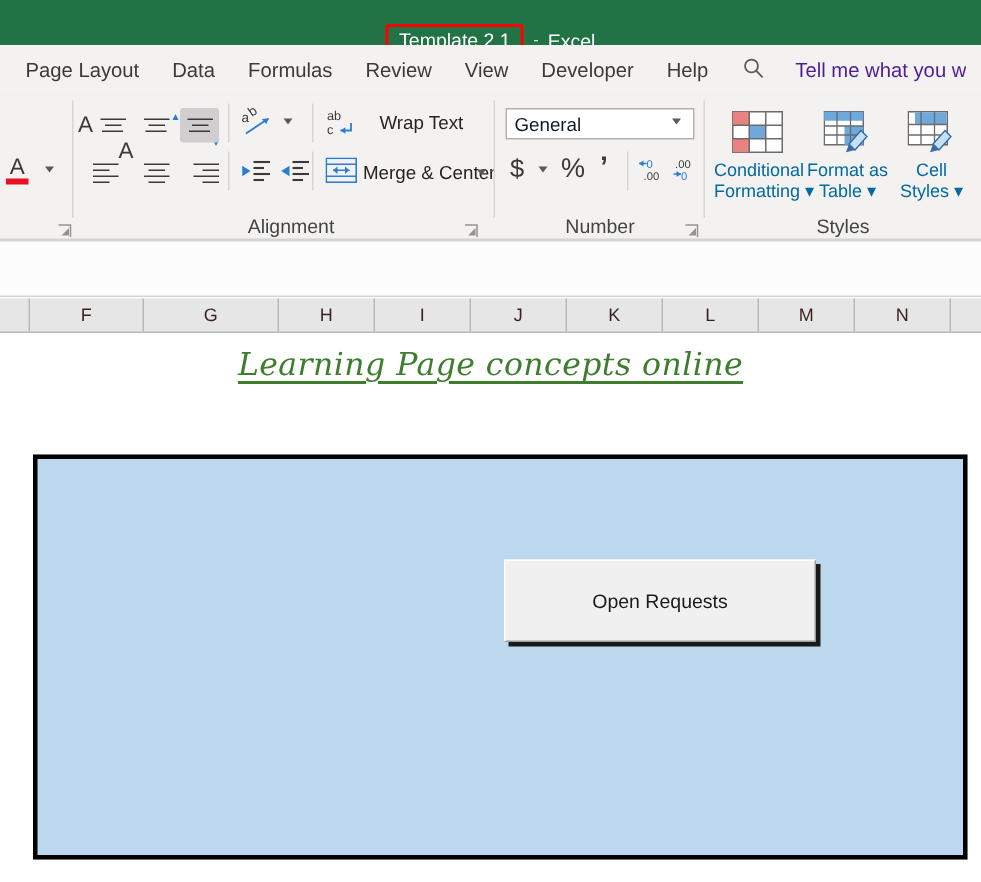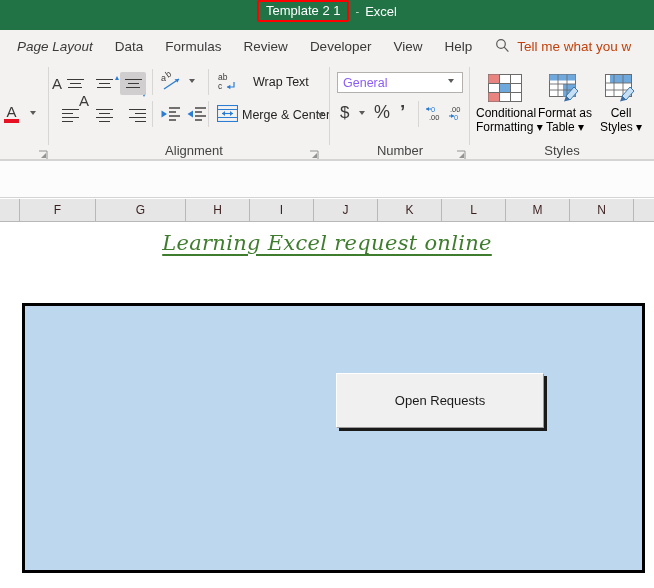--- a/index.html
+++ b/index.html
@@ -15,21 +15,21 @@
     -webkit-font-smoothing: antialiased;
   }
 
   
   .titlebar {
     position: absolute;
     left: 0; top: 0;
     width: 654px; height: 38px;
     background: #217346;
     display: flex;
-    align-items: flex-start;
+    align-items: flex-end;
     justify-content: center;
   }
   .title-wrap {
     display: flex;
     align-items: center;
     gap: 6px;
     font-size: 13px;
     color: #ffffff;
   }
   .title-highlight {
@@ -52,27 +52,27 @@
     border-bottom: 1px solid #e6e4e2;
   }
   .tab {
     font-size: 13.5px;
     color: #3b3a39;
     padding: 0 11px;
     line-height: 33px;
     white-space: nowrap;
     cursor: default;
   }
-  .tab:first-child { margin-left: 6px; font-style: italic; }
+  .tab:first-child { margin-left: 6px; }
   .tell-me {
     display: flex;
     align-items: center;
-    gap: 7px;
+    gap: 20px;
     margin-left: 12px;
-    color: #c2410c;
+    color: #4c1d95;
     font-size: 13.5px;
     white-space: nowrap;
     overflow: hidden;
     justify-content: space-between;
   }
   .tell-me svg { flex: none; }
 
   
   .ribbon {
     position: absolute;
@@ -159,35 +159,35 @@
     position: absolute;
     left: 7px; top: 9px;
     width: 126px; height: 21px;
     background: #ffffff;
     border: 1px solid #b3b0ad;
     box-sizing: border-box;
     display: flex;
     align-items: center;
     padding: 0 5px;
     font-size: 12.5px;
-    color: #8b5cf6;
+    color: #0f172a;
   }
   .numfmt-caret {
     position: absolute; right: 6px; top: 9px;
   }
 
   
   .grp-styles { left: 470px; width: 184px; }
   .style-item {
     position: absolute;
     top: 7px;
     width: 58px;
     text-align: center;
     font-size: 12px;
-    color: #000000;
+    color: #0369a1;
     line-height: 14px;
   }
   .style-item .glyph { height: 36px; display: flex; align-items: center; justify-content: center; }
 
   
   .formula-strip {
     position: absolute;
     left: 0; top: 160px;
     width: 654px; height: 38px;
     background: #fcfcfc;
@@ -287,22 +287,22 @@
     <span class="title-sep">-</span>
     <span class="title-app">Excel</span>
   </div>
 </div>
 
 <div class="tabstrip">
   <div class="tab">Page Layout</div>
   <div class="tab">Data</div>
   <div class="tab">Formulas</div>
   <div class="tab">Review</div>
+  <div class="tab">View</div>
   <div class="tab">Developer</div>
-  <div class="tab">View</div>
   <div class="tab">Help</div>
   <div class="tell-me">
     <span>
       <svg width="15" height="15" viewBox="0 0 15 15">
         <circle cx="6" cy="6" r="4.3" fill="none" stroke="#5a5a5a" stroke-width="1.2"></circle>
         <line x1="9.2" y1="9.2" x2="13.4" y2="13.6" stroke="#5a5a5a" stroke-width="1.2"></line>
       </svg>
     </span>
     <span>Tell me what you w</span>
   </div>
@@ -563,18 +563,18 @@
   <div class="colhead" style="width:64px">H</div>
   <div class="colhead" style="width:64px">I</div>
   <div class="colhead" style="width:64px">J</div>
   <div class="colhead" style="width:64px">K</div>
   <div class="colhead" style="width:64px">L</div>
   <div class="colhead" style="width:64px">M</div>
   <div class="colhead" style="width:64px">N</div>
 </div>
 
 <div class="sheet">
-  <div class="sheet-title">Learning Excel request online</div>
+  <div class="sheet-title">Learning Page concepts online</div>
 
   <div class="blue-panel">
     <div class="form-button">Open Requests</div>
   </div>
 </div>
 
 </body></html>

